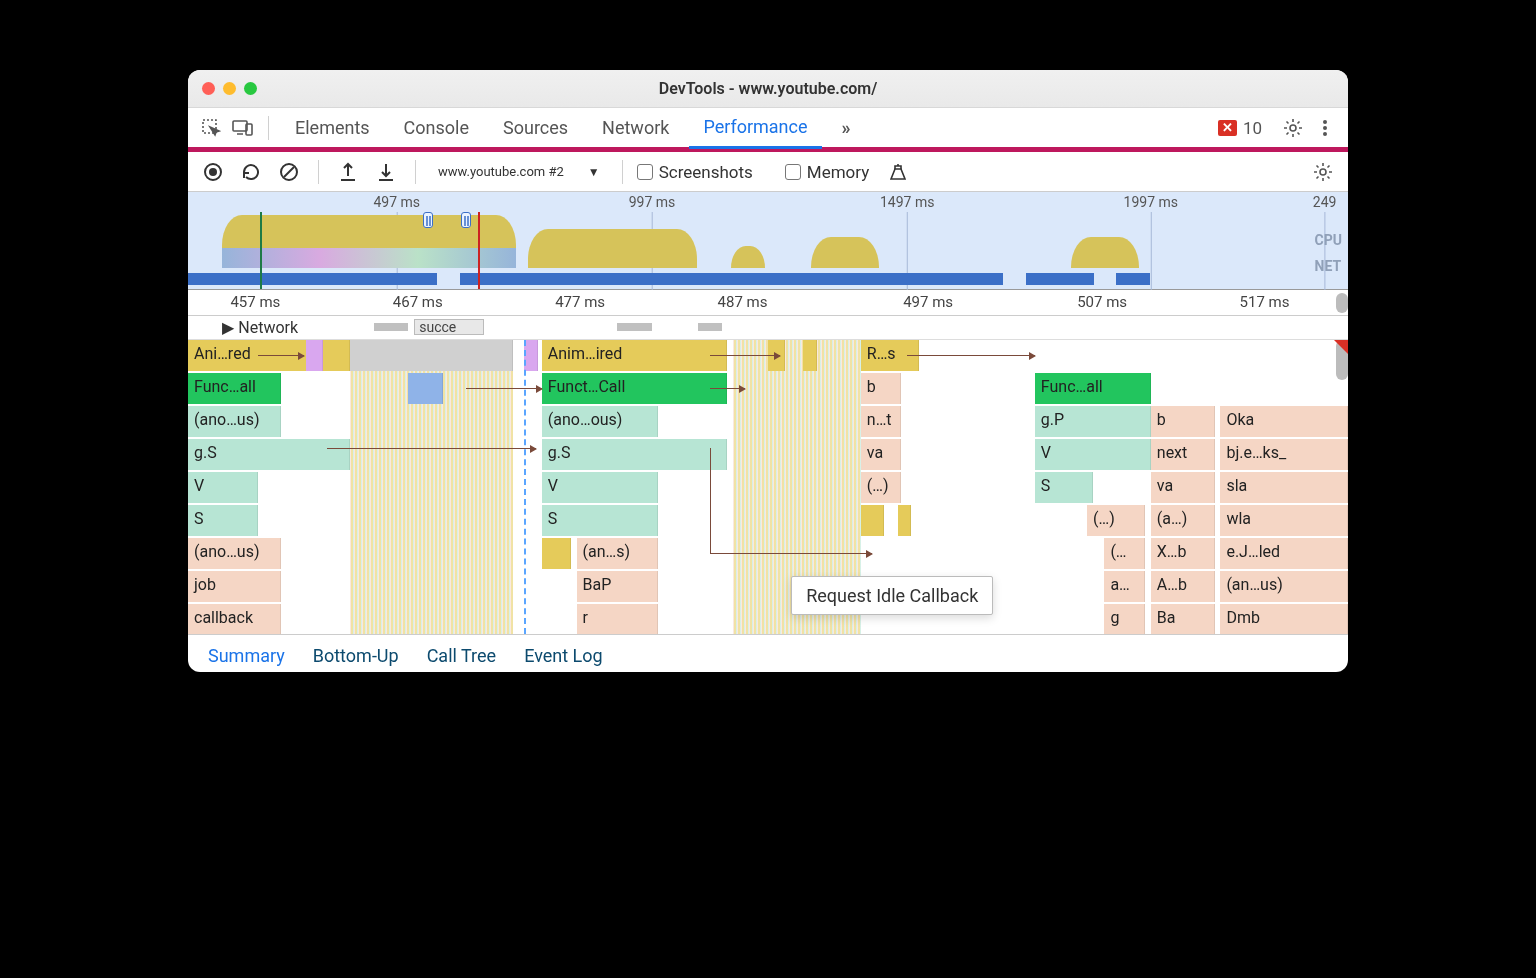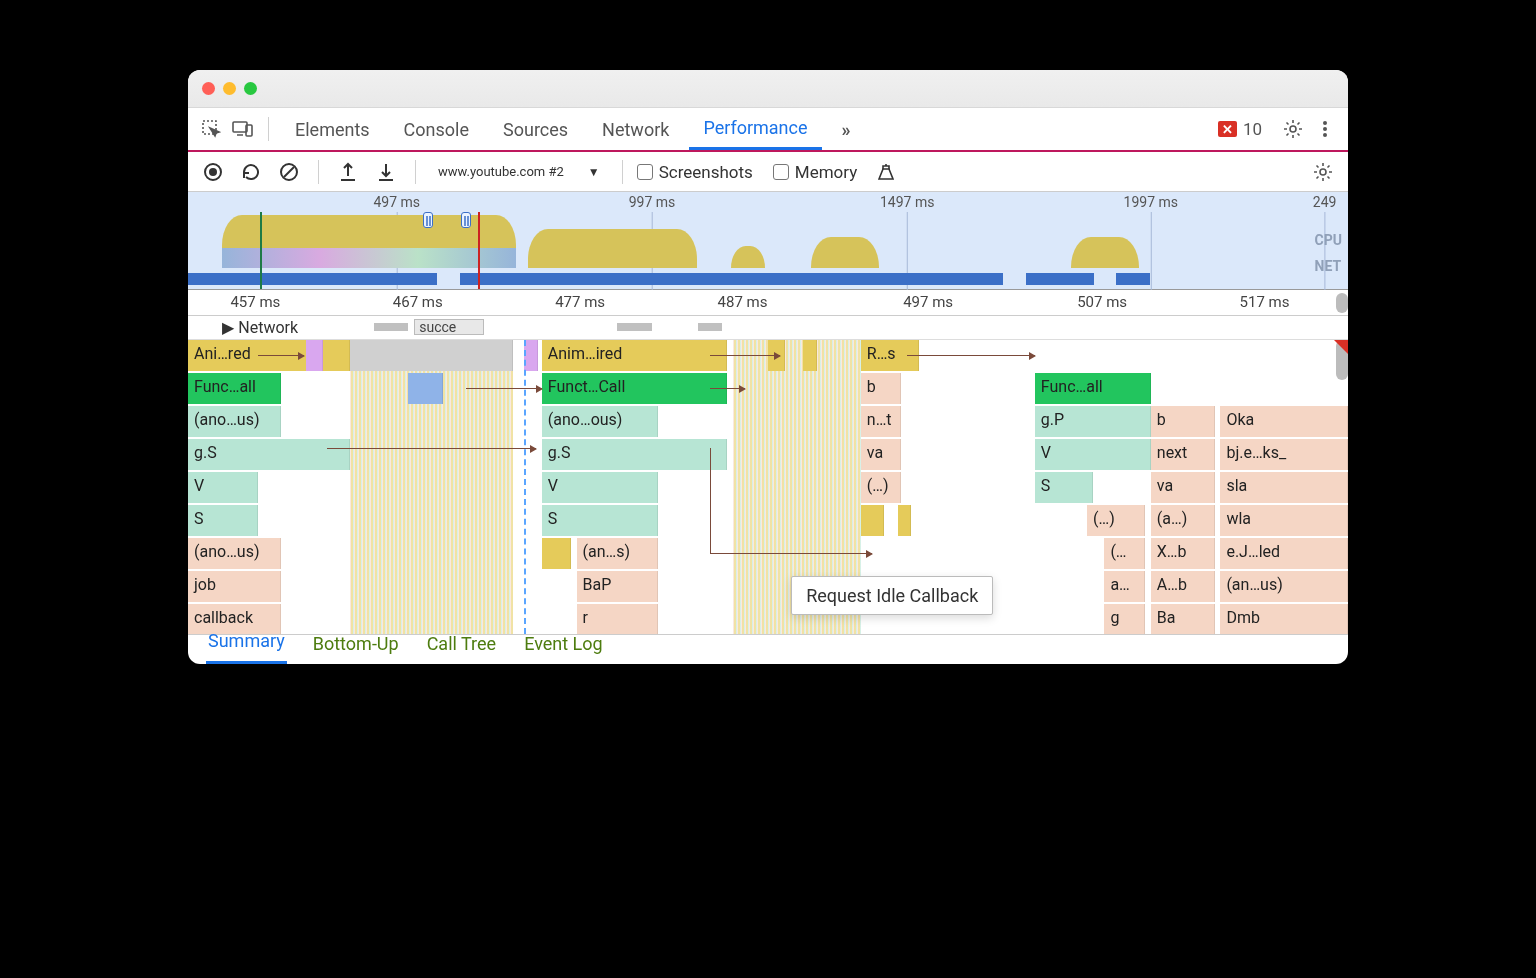--- a/index.html
+++ b/index.html
@@ -7,21 +7,21 @@
   .window { width: 1160px; background: #fff; border-radius: 12px; box-shadow: 0 20px 60px rgba(0,0,0,.45); overflow: hidden; position: relative; }
 
   
   .titlebar { height: 38px; background: linear-gradient(#f0f0f0,#e9e9e9); display: flex; align-items: center; padding: 0 14px; border-bottom: 1px solid #d8d8d8; position: relative; }
   .dots { display: flex; gap: 8px; }
   .dot { width: 13px; height: 13px; border-radius: 50%; }
   .dot.r { background:#ff5f57; } .dot.y { background:#febc2e; } .dot.g { background:#28c840; }
   .title { position:absolute; left:0; right:0; text-align:center; font-size:16px; font-weight:600; color:#333; pointer-events:none; }
 
   
-  .tabs { height: 44px; display:flex; align-items:center; border-bottom: 2px solid #be185d; padding: 0 10px; gap: 6px; }
+  .tabs { height: 44px; display:flex; align-items:center; border-bottom: 5px solid #be185d; padding: 0 10px; gap: 6px; }
   .toolicon { width: 26px; height:26px; display:flex; align-items:center; justify-content:center; color:#444; border-radius:3px; }
   .sep { width:1px; height:24px; background:#d0d0d0; margin:0 6px; }
   .tab { font-size:18px; color:#555; padding: 9px 14px; cursor:pointer; }
   .tab.active { color:#1a73e8; border-bottom: 3px solid #1a73e8; }
   .tabs .errors { display:flex; align-items:center; gap:6px; font-size:17px; color:#555; margin-left:auto; }
   .errbadge { background:#d93025; color:#fff; font-size:13px; padding:0 4px; border-radius:2px; font-weight:600; display:flex; align-items:center; height:16px; }
 
   
   .controls { height: 40px; display:flex; align-items:center; padding:0 10px; gap:8px; border-bottom:1px solid #ccc; }
   .controls .icon { width:30px; height:30px; display:flex; align-items:center; justify-content:center; color:#333; }
@@ -66,35 +66,36 @@
   .c-sel  { background:#e5cb5a; outline:2px solid #1a5ae6; outline-offset:-2px; }
   .stripe-col { position:absolute; top:0; z-index:1; height:294px; background-image: repeating-linear-gradient(90deg, #f5d6c5 0 1px, #e5cb5a 1px 3px, #b7e5d4 3px 4px); opacity:.55; }
   .dashed { position:absolute; top:0; height:294px; border-left: 2px dashed #5aa5ff; z-index:3; }
   .redmark { position:absolute; top:0; right:0; width:0; height:0; border-top:14px solid #d93025; border-left:14px solid transparent; z-index:5; }
   .initiator { position:absolute; height:1px; background:#7a4a3a; z-index:4; }
   .initiator::after { content:""; position:absolute; right:-1px; top:-3px; border-left:7px solid #7a4a3a; border-top:4px solid transparent; border-bottom:4px solid transparent; }
   .tooltip { position:absolute; background:#fff; border:1px solid #bbb; padding:8px 14px; font-size:18px; color:#333; box-shadow:0 3px 10px rgba(0,0,0,.15); z-index:20; border-radius:2px; }
   .flame .vscroll { position:absolute; right:0; top:0; width:12px; height:40px; background:#bcbcbc; border-radius:6px; }
 
   
-  .bottom { height:30px; border-top:1px solid #ccc; display:flex; align-items:flex-end; gap:24px; padding:0 18px; }
-  .btab { font-size:18px; color:#4d7c0f; padding:10px 2px; cursor:pointer; }
+  .bottom { height:38px; border-top:1px solid #ccc; display:flex; align-items:flex-start; gap:24px; padding:0 18px; }
+  .btab { font-size:18px; color:#0c4a6e; padding:10px 2px; cursor:pointer; }
   .btab.active { color:#1a73e8; border-bottom:3px solid #1a73e8; }
 </style>
 </head>
 <body>
 
 <div class="window">
 
   <div class="titlebar">
     <div class="dots">
       <div class="dot r"></div>
       <div class="dot y"></div>
       <div class="dot g"></div>
     </div>
+    <div class="title">DevTools - www.youtube.com/</div>
   </div>
 
   <div class="tabs">
     <div class="toolicon">
       <svg width="20" height="20" viewBox="0 0 20 20" stroke="#555" fill="none" stroke-width="1.6">
           <rect x="2" y="2" width="13" height="13" stroke-dasharray="2 2"></rect>
           <path d="M9 9 l9 4 -3 1 -1 3z" fill="#555"></path>
         </svg>
     </div>
     <div class="toolicon">
@@ -161,21 +162,21 @@
         </svg>
       </div>
     <div class="sep"></div>
     <div class="recording-label">www.youtube.com #2</div>
     <div class="dropdown-caret">▼</div>
     <div class="sep"></div>
     <div class="cbwrap">
         <span class="cb"></span>
         <span>Screenshots</span>
       </div>
-    <div class="cbwrap" style="margin-left:12px">
+    <div class="cbwrap" style="margin-left:24px">
         <span class="cb"></span>
         <span>Memory</span>
       </div>
     <div class="icon" style="margin-left:6px">
         <svg width="20" height="20" viewBox="0 0 20 20" fill="none" stroke="#333" stroke-width="1.6">
           <path d="M3 17 L7 7 h6 l4 10z"></path>
           <path d="M7 7 v-3 h6 v3"></path>
           <path d="M10 4 v-2"></path>
         </svg>
       </div>

